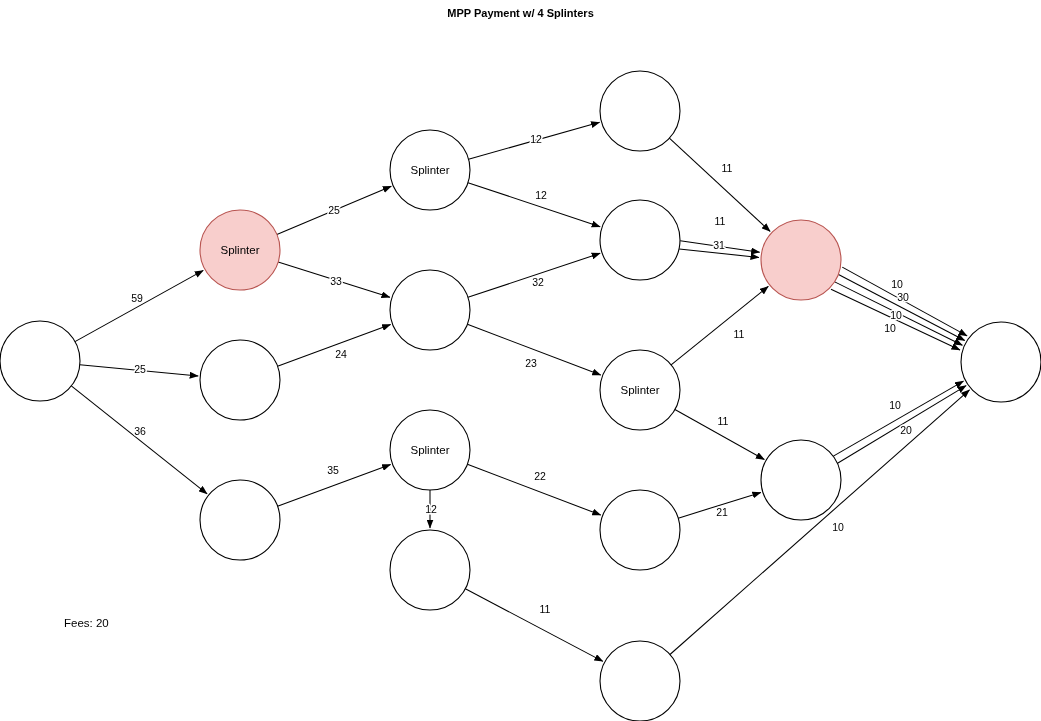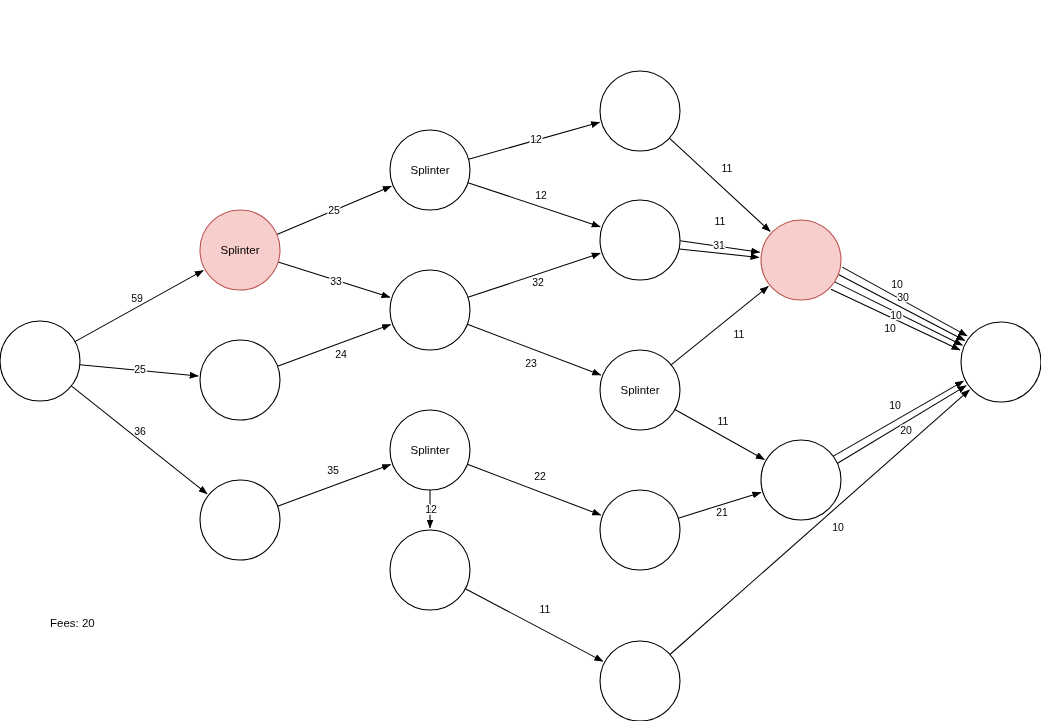--- a/index.html
+++ b/index.html
@@ -72,20 +72,21 @@
     font-size: 11.5px;
     color: #000000;
     white-space: nowrap;
   }
 </style>
 </head>
 <body>
 
 <div id="canvas-wrap">
 
+  <div class="diagram-title">MPP Payment w/ 4 Splinters</div>
 
   <svg id="graph-svg" viewBox="0 0 1041 721" preserveAspectRatio="none">
     <defs>
       <marker id="arrowhead" markerWidth="9" markerHeight="7" refX="8.5" refY="3.5" orient="auto" markerUnits="userSpaceOnUse">
         <polygon points="0 0, 9 3.5, 0 7" fill="#000000"></polygon>
       </marker>
     </defs>
     <g id="edges-layer">
         <line x1="74.97" y1="341.59" x2="203.28" y2="270.38" class="edge-line" marker-end="url(#arrowhead)"></line>
         <line x1="79.82" y1="364.78" x2="198.19" y2="376.03" class="edge-line" marker-end="url(#arrowhead)"></line>
@@ -188,15 +189,15 @@
         <text x="890" y="329" class="edge-label">10</text>
         <text x="895" y="406" class="edge-label" stroke="#ffffff" stroke-width="3" stroke-linejoin="round">10</text>
         <text x="895" y="406" class="edge-label">10</text>
         <text x="906" y="431" class="edge-label" stroke="#ffffff" stroke-width="3" stroke-linejoin="round">20</text>
         <text x="906" y="431" class="edge-label">20</text>
         <text x="838" y="528" class="edge-label" stroke="#ffffff" stroke-width="3" stroke-linejoin="round">10</text>
         <text x="838" y="528" class="edge-label">10</text>
       </g>
   </svg>
 
-  <div class="fees-note" style="left:50px; top:617px;">Fees: 20</div>
+  <div class="fees-note" style="left:64px; top:617px;">Fees: 20</div>
 
 </div>
 
 </body></html>

